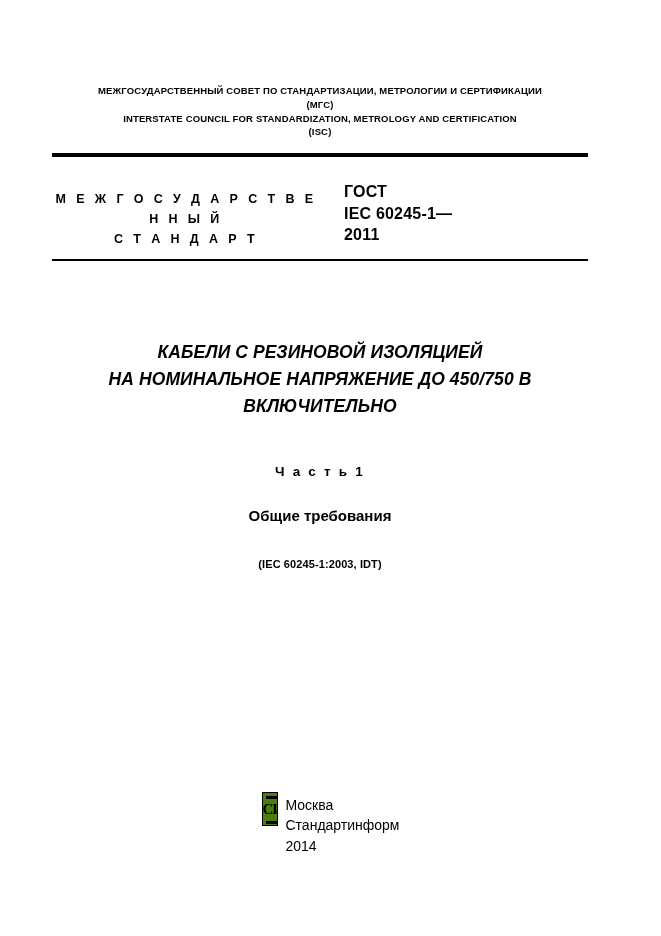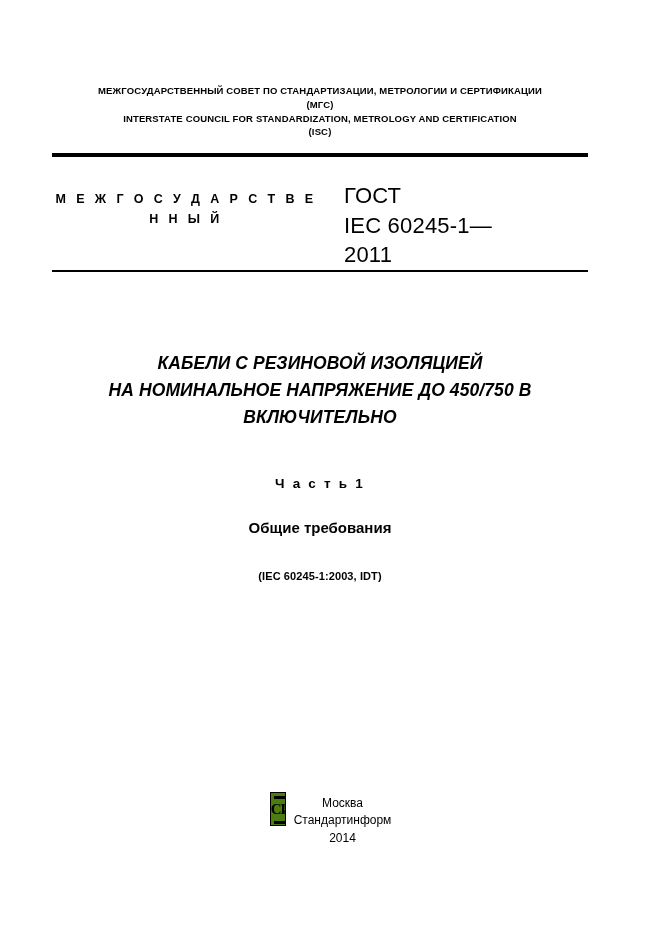--- a/index.html
+++ b/index.html
@@ -74,22 +74,22 @@
     letter-spacing: 3.4px;
     line-height: 1.6;
   }
   .std-right {
     width: 50%;
     padding-left: 24px;
     box-sizing: border-box;
   }
   .gost-l1, .gost-l2, .gost-l3 {
     display: block;
-    font-weight: normal;
-    font-size: 22px;
+    font-weight: bold;
+    font-size: 16px;
     line-height: 1.35;
     letter-spacing: 0.2px;
   }
 
   
   .title-block {
     text-align: center;
     padding-top: 78px;
     font-style: italic;
   }
@@ -168,23 +168,23 @@
     transform: translateY(-50%);
     text-align: center;
     font-family: "Liberation Serif", serif;
     font-weight: bold;
     font-size: 15px;
     line-height: 1;
     letter-spacing: -1px;
   }
   .pub {
     padding-top: 3px;
-    font-size: 12px;
+    font-size: 14px;
     line-height: 1.45;
-    text-align: center;
+    text-align: left;
   }
   .pub span { display: block; }
 </style>
 </head>
 <body>
 
 <div class="page">
   <div class="content">
 
     <div class="org-block">
@@ -192,20 +192,21 @@
       <span class="org-sub">(МГС)</span>
       <span class="org-line">INTERSTATE COUNCIL FOR STANDARDIZATION, METROLOGY AND CERTIFICATION</span>
       <span class="org-sub">(ISC)</span>
     </div>
 
     <div class="rule-thick"></div>
 
     <div class="std-row">
       <div class="std-left">
         <span class="std-left-l1">М Е Ж Г О С У Д А Р С Т В Е Н Н Ы Й</span>
+        <span class="std-left-l2">С Т А Н Д А Р Т</span>
       </div>
       <div class="std-right">
         <span class="gost-l1">ГОСТ</span>
         <span class="gost-l2">IEC 60245-1—</span>
         <span class="gost-l3">2011</span>
       </div>
     </div>
 
     <div class="rule-thin"></div>
 

